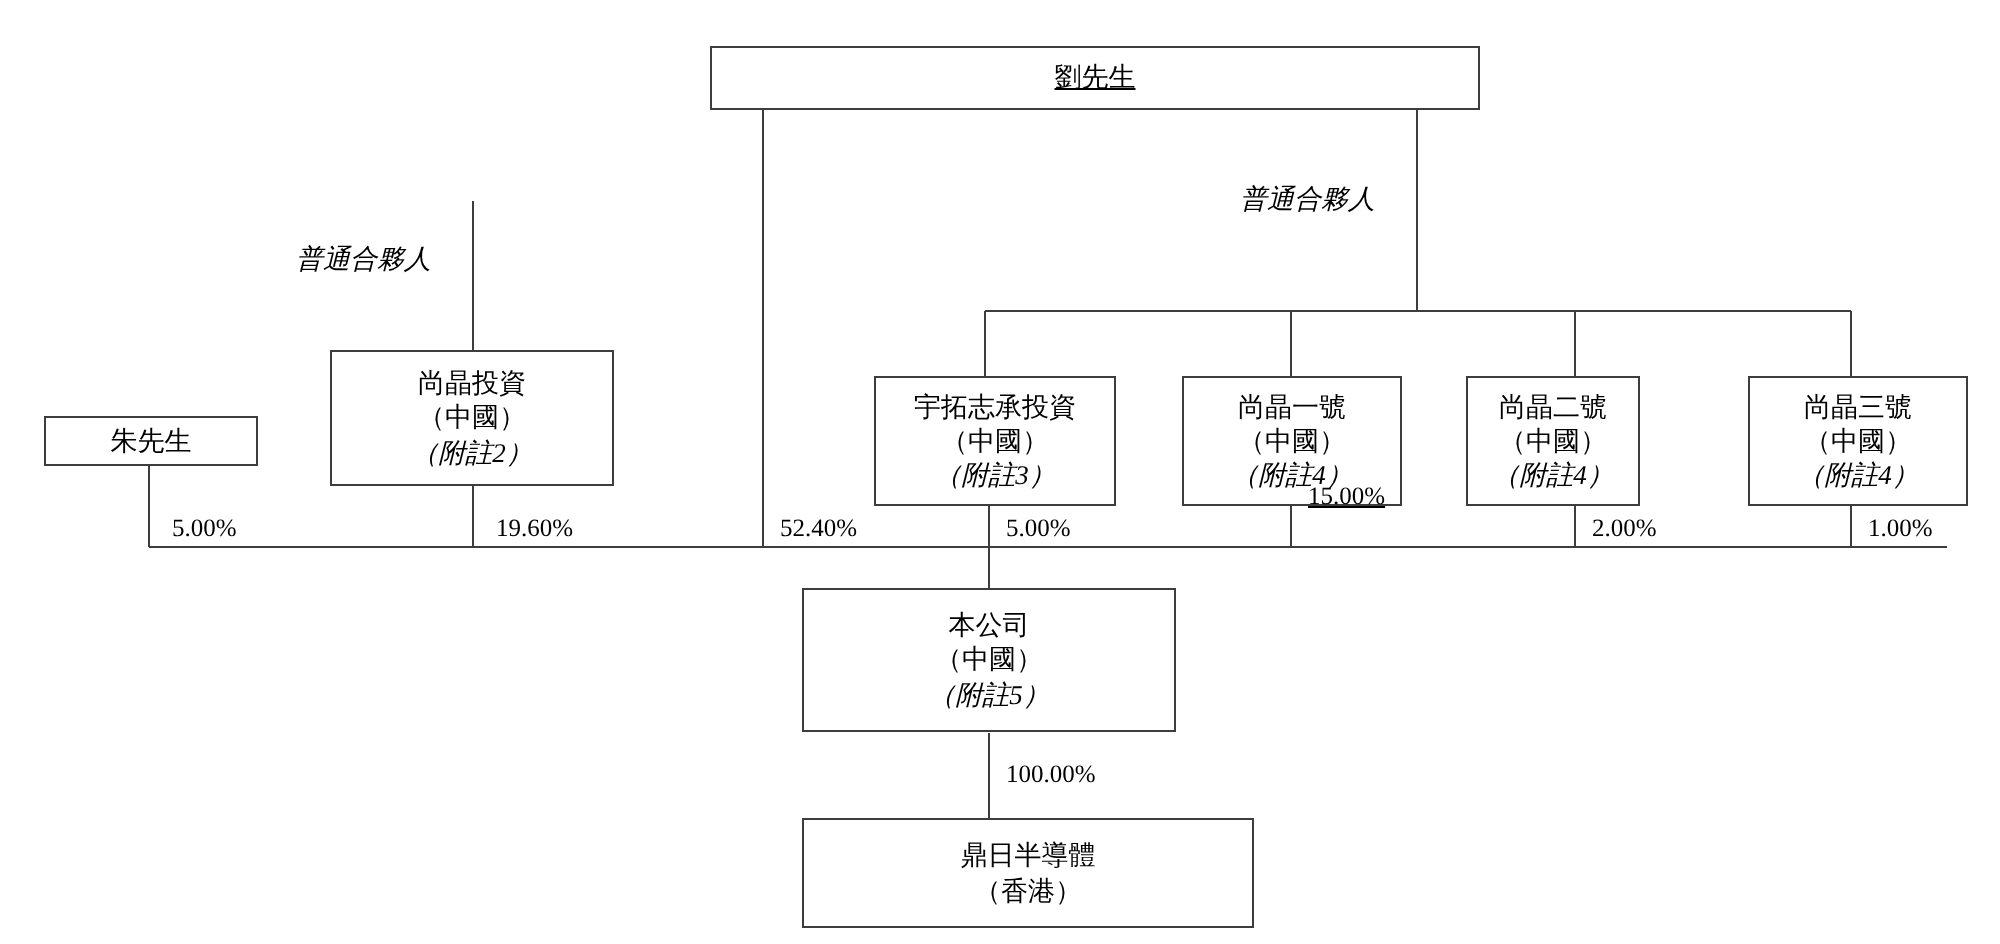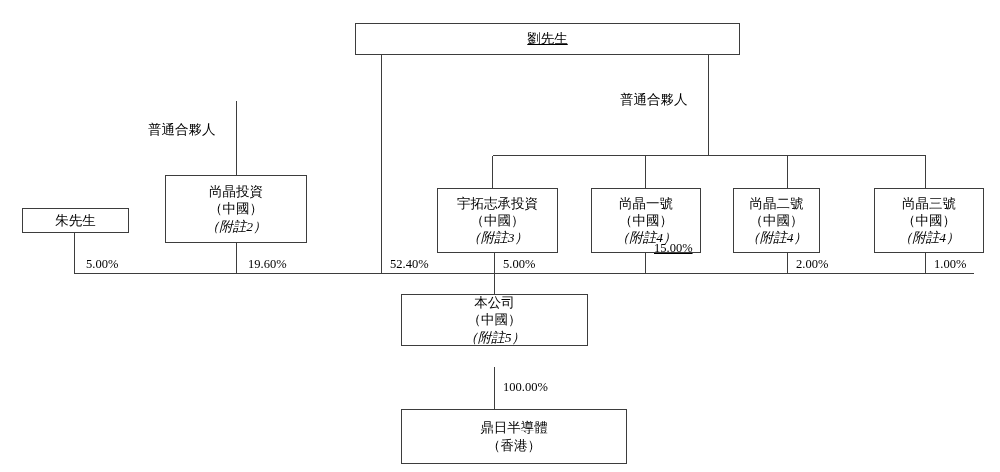--- a/index.html
+++ b/index.html
@@ -51,20 +51,21 @@
     white-space: nowrap;
     color: #000000;
     line-height: 1;
   }
   .role-label {
     position: absolute;
     font-size: 13.5px;
     white-space: nowrap;
     color: #000000;
     line-height: 1;
+    font-style: italic;
   }
 </style>
 </head>
 <body>
 
 <div id="chart-root">
 
   <svg id="connectors" viewBox="0 0 1000 472" xmlns="http://www.w3.org/2000/svg">
     <g stroke="#3d3d3d" stroke-width="1.1" fill="none" shape-rendering="crispEdges">
 
@@ -130,21 +131,21 @@
     <span class="ln">（中國）</span>
     <span class="ln note">（附註4）</span>
   </div>
 
   <div class="node" style="left:874px; top:188px; width:110px; height:65px;">
     <span class="ln">尚晶三號</span>
     <span class="ln">（中國）</span>
     <span class="ln note">（附註4）</span>
   </div>
 
-  <div class="node" style="left:401px; top:294px; width:187px; height:52px;">
+  <div class="node" style="left:401px; top:294px; width:187px; height:72px;">
     <span class="ln">本公司</span>
     <span class="ln">（中國）</span>
     <span class="ln note">（附註5）</span>
   </div>
 
   <div class="node" style="left:401px; top:409px; width:226px; height:55px;">
     <span class="ln">鼎日半導體</span>
     <span class="ln">（香港）</span>
   </div>
 

